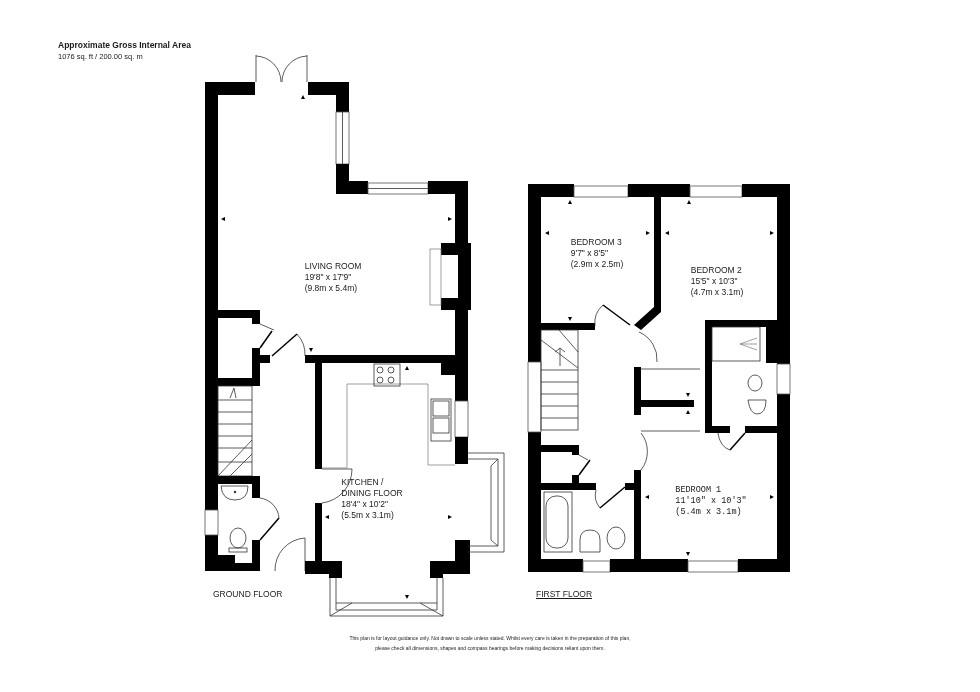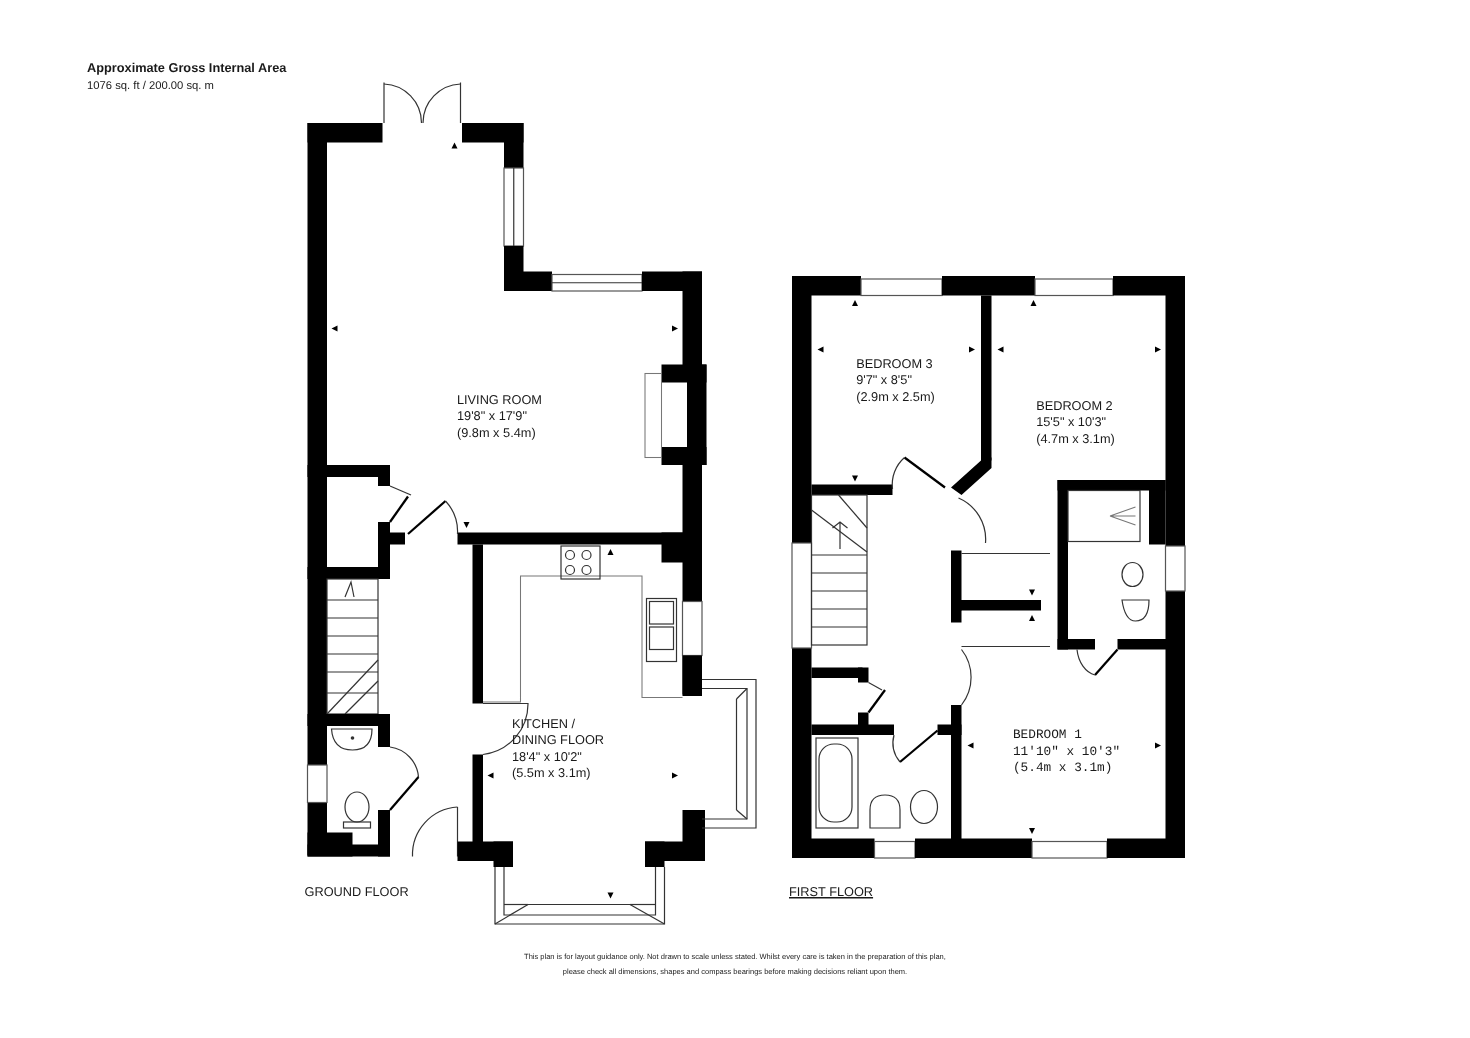--- a/index.html
+++ b/index.html
@@ -6,21 +6,21 @@
     body { width: 980px; height: 692px; position: relative; overflow: hidden; font-family: "Liberation Sans", sans-serif; color: #1a1a1a; }
     .header { position: absolute; left: 58px; top: 40px; }
     .header .title { font-size: 8.5px; font-weight: bold; line-height: 11px; }
     .header .area { font-size: 7.5px; line-height: 11px; }
     svg.plan { position: absolute; left: 0; top: 0; }
     .wall { fill: #000; }
     .thin { fill: none; stroke: #333; stroke-width: 0.8; }
     .thin-light { fill: none; stroke: #777; stroke-width: 0.7; }
     .win { fill: #fff; stroke: #555; stroke-width: 0.8; }
     .room-label { position: absolute; text-align: left; font-size: 8.5px; line-height: 11px; white-space: nowrap; transform: translateX(-50%); }
-    .floor-label { position: absolute; font-size: 8.5px; }
+    .floor-label { position: absolute; font-size: 8.5px; margin-left: 10px; }
     .disclaimer { position: absolute; left: 0; width: 980px; text-align: center; font-size: 5px; line-height: 10px; top: 633px; color: #222; }
   </style>
 </head>
 <body>
 
 <div class="header">
   <div class="title">Approximate Gross Internal Area</div>
   <div class="area">1076 sq. ft / 200.00 sq. m</div>
 </div>
 

